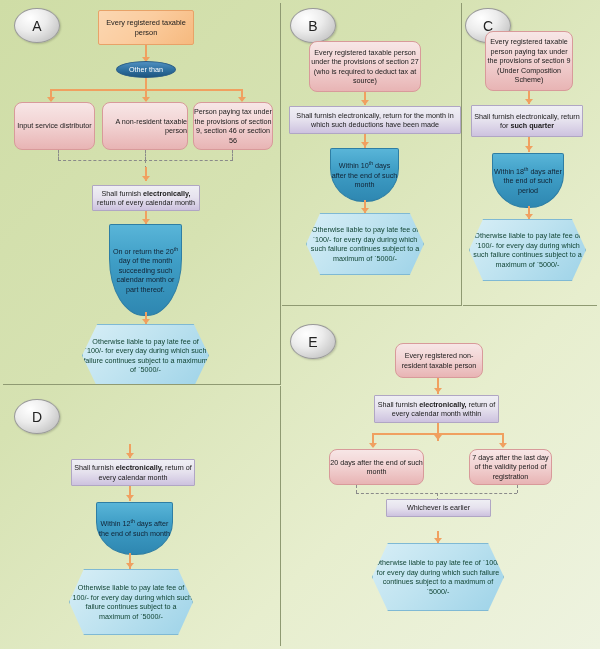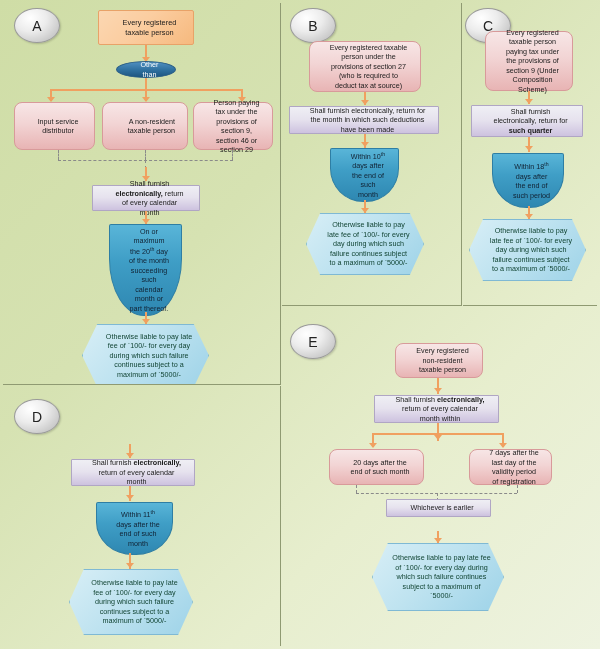--- a/index.html
+++ b/index.html
@@ -24,21 +24,21 @@
   .bubble{
     position:absolute;width:44px;height:33px;border-radius:50%;
     background:radial-gradient(ellipse at 35% 28%,#ffffff 0%,#ececec 40%,#c9c9c9 78%,#b4b4b4 100%);
     border:1px solid #9a9a9a;
     display:flex;align-items:center;justify-content:center;
     font-size:14px;color:#222;box-shadow:1px 1px 2px rgba(0,0,0,.18);
   }
 
   
   .node{position:absolute;box-sizing:border-box;display:flex;align-items:center;justify-content:center;text-align:center;line-height:1.32;color:#1a1a1a;}
-  .node span.t{display:block;padding:2px 12px;margin-left:7px;}
+  .node span.t{display:block;padding:2px 0;}
 
   .box-orange{
     border-radius:2px;border:1px solid #e8a268;
     background:linear-gradient(135deg,#fbd7b2 0%,#fbcda0 45%,#f6b97e 100%);
     font-size:7.4px;
   }
   .box-pink{
     border-radius:8px;border:1px solid #d89a9a;
     background:linear-gradient(to bottom,#f7e6e6 0%,#f2d4d4 45%,#e8b4b4 100%);
     font-size:7.2px;
@@ -109,60 +109,60 @@
     <div class="arrowhead" style="left:139px;top:94px;"></div>
     <div class="arrowhead" style="left:235px;top:94px;"></div>
 
     <div class="node box-pink" style="left:11px;top:99px;width:81px;height:48px;">
       <span class="t">Input service distributor</span>
     </div>
     <div class="node box-pink" style="left:99px;top:99px;width:86px;height:48px;text-align:right;">
       <span class="t">A non-resident taxable person</span>
     </div>
     <div class="node box-pink" style="left:190px;top:99px;width:80px;height:48px;">
-      <span class="t">Person paying tax under the provisions of section 9, section 46 or section 29</span>
+      <span class="t">Person paying tax under the provisions of section 9, section 46 or section 56</span>
     </div>
 
     <div class="dashv" style="left:55px;top:147px;height:10px;"></div>
     <div class="dashv" style="left:142px;top:147px;height:10px;"></div>
     <div class="dashv" style="left:229px;top:147px;height:10px;"></div>
     <div class="dash" style="left:55px;top:157px;width:175px;"></div>
     <div class="dashv" style="left:142px;top:157px;height:9px;"></div>
     <div class="arrow v" style="left:142px;top:164px;height:14px;"></div>
     <div class="arrowhead" style="left:139px;top:173px;"></div>
 
     <div class="node box-lilac" style="left:89px;top:182px;width:108px;height:26px;">
       <span class="t">Shall furnish <b>electronically,</b> return of every calendar month</span>
     </div>
     <div class="arrow v" style="left:142px;top:208px;height:13px;"></div>
     <div class="arrowhead" style="left:139px;top:216px;"></div>
 
     <div class="node shield" style="left:106px;top:221px;width:73px;height:92px;">
-      <span class="t"><span>On or maximum</span> the <span>20</span><sup>th</sup> <span>day of the month succeeding such calendar month or part thereof.</span></span>
+      <span class="t"><span>On or return</span> the <span>20</span><sup>th</sup> <span>day of the month succeeding such calendar month or part thereof.</span></span>
     </div>
     <div class="arrow v" style="left:142px;top:309px;height:12px;"></div>
     <div class="arrowhead" style="left:139px;top:316px;"></div>
 
     <div class="node hex" style="left:79px;top:321px;width:127px;height:63px;">
       <span class="t">Otherwise liable to pay late fee of `100/- for every day during which such failure continues subject to a maximum of `5000/-</span>
     </div>
   </div>
 
   <div class="panel pB">
     <div class="bubble" style="left:8px;top:5px;">
         <span>B</span>
       </div>
 
     <div class="node box-pink" style="left:27px;top:38px;width:112px;height:51px;">
       <span class="t">Every registered taxable person under the provisions of section 27 (who is required to deduct tax at source)</span>
     </div>
     <div class="arrow v" style="left:82px;top:89px;height:13px;"></div>
     <div class="arrowhead" style="left:79px;top:97px;"></div>
 
-    <div class="node box-lilac" style="left:7px;top:103px;width:150px;height:28px;">
+    <div class="node box-lilac" style="left:7px;top:103px;width:172px;height:28px;">
       <span class="t">Shall furnish electronically, return for the month in which such deductions have been made</span>
     </div>
     <div class="arrow v" style="left:82px;top:131px;height:14px;"></div>
     <div class="arrowhead" style="left:79px;top:139px;"></div>
 
     <div class="node shield" style="left:48px;top:145px;width:69px;height:54px;">
       <span class="t"><span>Within</span> <span>10</span><sup>th</sup> <span>days after the end of such month</span></span>
     </div>
     <div class="arrow v" style="left:82px;top:197px;height:13px;"></div>
     <div class="arrowhead" style="left:79px;top:205px;"></div>
@@ -208,21 +208,21 @@
     <div class="arrow v" style="left:126px;top:58px;height:14px;"></div>
     <div class="arrowhead" style="left:123px;top:67px;"></div>
 
     <div class="node box-lilac" style="left:68px;top:73px;width:124px;height:27px;">
       <span class="t">Shall furnish <b>electronically,</b> return of every calendar month</span>
     </div>
     <div class="arrow v" style="left:126px;top:100px;height:15px;"></div>
     <div class="arrowhead" style="left:123px;top:109px;"></div>
 
     <div class="node shield" style="left:93px;top:116px;width:77px;height:53px;">
-      <span class="t"><span>Within</span> <span>11</span><sup>th</sup> <span>days after the end of such month</span></span>
+      <span class="t"><span>Within</span> <span>12</span><sup>th</sup> <span>days after the end of such month</span></span>
     </div>
     <div class="arrow v" style="left:126px;top:167px;height:16px;"></div>
     <div class="arrowhead" style="left:123px;top:177px;"></div>
 
     <div class="node hex" style="left:66px;top:183px;width:124px;height:66px;">
       <span class="t">Otherwise liable to pay late fee of `100/- for every day during which such failure continues subject to a maximum of `5000/-</span>
     </div>
   </div>
 
   <div class="panel pE">

